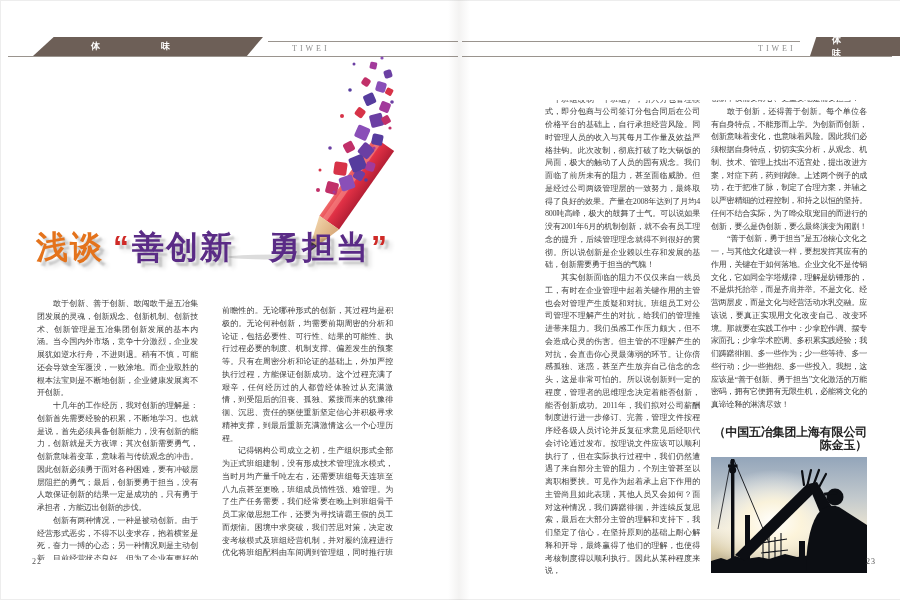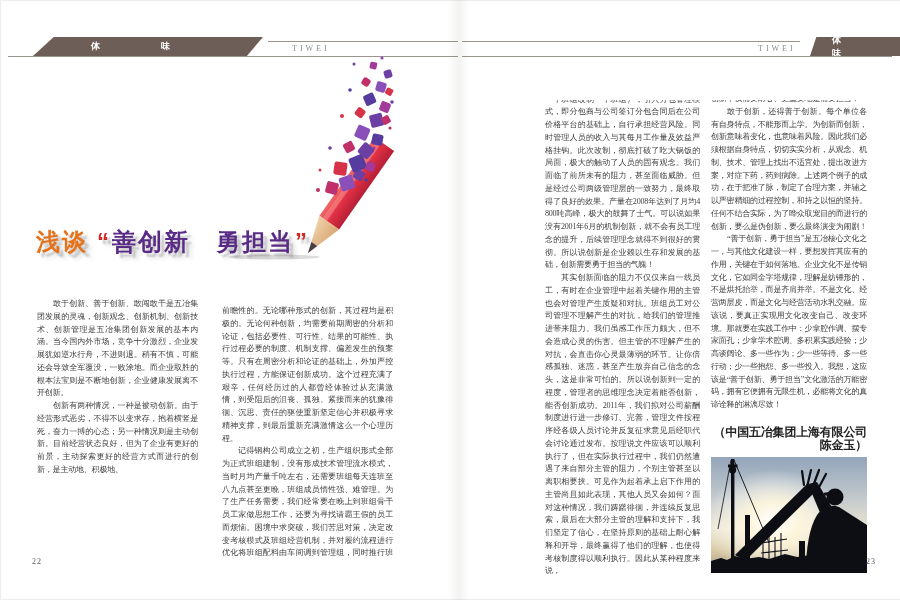--- a/index.html
+++ b/index.html
@@ -18,21 +18,21 @@
     color:#ffffff;font-size:9px;font-weight:bold;}
   .tab-left{left:33px;width:230px;clip-path:polygon(9% 0,100% 0,93% 100%,0 100%);
     padding-left:0;justify-content:flex-start;}
   .tab-left span{margin-left:58px;letter-spacing:26px;}
   .tab-right{left:810px;width:90px;clip-path:polygon(7% 0,100% 0,100% 100%,0 100%);}
   .tab-right span{margin-left:22px;letter-spacing:16px;}
   .tiwei{position:absolute;top:44px;font-size:8px;color:#8d8d8d;letter-spacing:3px;}
 
   
   .title{position:absolute;left:36px;top:226px;font-family:"Liberation Sans","DejaVu Sans",sans-serif;
-    font-weight:bold;font-size:24px;letter-spacing:2px;white-space:nowrap;
+    font-weight:bold;font-size:32px;letter-spacing:2px;white-space:nowrap;
     text-shadow:4px 4px 2px rgba(0,0,0,0.18),7px 6px 4px rgba(0,0,0,0.10);}
   .t-lead{margin-right:8px;}
   .t-quote{margin:0 1px;}
 
   
   .cols{position:absolute;display:flex;}
   .cols-left{left:37px;top:298px;width:356px;height:262px;overflow:hidden;}
   .cols-left .col1{width:161px;margin-right:24px;}
   .cols-left .col2{width:171px;margin-top:7px;}
   .cols-right{left:545px;top:100px;width:322px;height:478px;overflow:hidden;align-items:flex-end;}
@@ -121,20 +121,21 @@
       </svg>
     </div>
 
     <div class="title">
       <span class="t-lead" style="color:#e4731c;">浅谈</span><span class="t-quote" style="color:#cf2a27;">“</span><span style="color:#5a2b86;">善创新　勇担当</span><span class="t-quote" style="color:#cf2a27;">”</span>
     </div>
 
     <div class="cols cols-left">
       <div class="col col1">
           <p class="ind">敢于创新、善于创新、敢闯敢干是五冶集团发展的灵魂，创新观念、创新机制、创新技术、创新管理是五冶集团创新发展的基本内涵。当今国内外市场，竞争十分激烈，企业发展犹如逆水行舟，不进则退。稍有不慎，可能还会导致全军覆没，一败涂地。而企业取胜的根本法宝则是不断地创新，企业健康发展离不开创新。</p>
+          <p class="ind">十几年的工作经历，我对创新的理解是：创新首先需要经验的积累，不断地学习。也就是说，首先必须具备创新能力，没有创新的能力，创新就是天方夜谭；其次创新需要勇气，创新意味着变革，意味着与传统观念的冲击。因此创新必须勇于面对各种困难，要有冲破层层阻拦的勇气；最后，创新要勇于担当，没有人敢保证创新的结果一定是成功的，只有勇于承担者，方能迈出创新的步伐。</p>
           <p class="ind">创新有两种情况，一种是被动创新。由于经营形式恶劣，不得不以变求存，抱着横竖是死，奋力一搏的心态；另一种情况则是主动创新。目前经营状态良好，但为了企业有更好的前景，主动探索更好的经营方式而进行的创新，是主动地、积极地、</p>
         </div>
       <div class="col col2">
           <p class="">前瞻性的。无论哪种形式的创新，其过程均是积极的。无论何种创新，均需要前期周密的分析和论证，包括必要性、可行性、结果的可能性、执行过程必要的制度、机制支撑、偏差发生的预案等。只有在周密分析和论证的基础上，外加严控执行过程，方能保证创新成功。这个过程充满了艰辛，任何经历过的人都曾经体验过从充满激情，到受阻后的沮丧、孤独、紧接而来的犹豫徘徊、沉思、责任的驱使重新坚定信心并积极寻求精神支撑，到最后重新充满激情这么一个心理历程。</p>
           <p class="ind">记得钢构公司成立之初，生产组织形式全部为正式班组建制，没有形成技术管理流水模式，当时月均产量千吨左右，还需要班组每天连班至八九点甚至更晚，班组成员惰性强、难管理。为了生产任务需要，我们经常要在晚上到班组骨干员工家做思想工作，还要为寻找请霸王假的员工而烦恼。困境中求突破，我们苦思对策，决定改变考核模式及班组经营机制，并对履约流程进行优化将班组配料由车间调到管理组，同时推行班组承包责任制，取得了一定的效果，但同时出现了新的问题，班组长在</p>
         </div>
     </div>
 
     <div class="pagenum pn-left">22</div>
   </div>
@@ -150,21 +151,21 @@
 
     <div class="cols cols-right">
       <div class="col col1">
           <p class="">分配时碍于情面拉不开差距，时间一长效果越来越差；面对此情况，从2001年6月起，我们决定对正式班组进行承包模式转变（成熟一个班组改制一个班组），引入分包管理模式，即分包商与公司签订分包合同后在公司价格平台的基础上，自行承担经营风险。同时管理人员的收入与其每月工作量及效益严格挂钩。此次改制，彻底打破了吃大锅饭的局面，极大的触动了人员的固有观念。我们面临了前所未有的阻力，甚至面临威胁。但是经过公司两级管理层的一致努力，最终取得了良好的效果。产量在2008年达到了月均4800吨高峰，极大的鼓舞了士气。可以说如果没有2001年6月的机制创新，就不会有员工理念的提升，后续管理理念就得不到很好的贯彻。所以说创新是企业赖以生存和发展的基础，创新需要勇于担当的气魄！</p>
           <p class="ind">其实创新面临的阻力不仅仅来自一线员工，有时在企业管理中起着关键作用的主管也会对管理产生质疑和对抗。班组员工对公司管理不理解产生的对抗，给我们的管理推进带来阻力。我们虽感工作压力颇大，但不会造成心灵的伤害。但主管的不理解产生的对抗，会直击你心灵最薄弱的环节。让你倍感孤独、迷惑，甚至产生放弃自己信念的念头，这是非常可怕的。所以说创新到一定的程度，管理者的思维理念决定着能否创新，能否创新成功。2011年，我们拟对公司薪酬制度进行进一步修订、完善，管理文件按程序经各级人员讨论并反复征求意见后经职代会讨论通过发布。按理说文件应该可以顺利执行了，但在实际执行过程中，我们仍然遭遇了来自部分主管的阻力，个别主管甚至以离职相要挟。可见作为起着承上启下作用的主管尚且如此表现，其他人员又会如何？面对这种情况，我们踌躇徘徊，并连续反复思索，最后在大部分主管的理解和支持下，我们坚定了信心，在坚持原则的基础上耐心解释和开导，最终赢得了他们的理解，也使得考核制度得以顺利执行。因此从某种程度来说，</p>
         </div>
       <div class="col col2">
         <div>
             <p class="">创新不仅需要耐心、更重要地是需要担当！</p>
             <p class="ind">敢于创新，还得善于创新。每个单位各有自身特点，不能形而上学。为创新而创新，创新意味着变化，也意味着风险。因此我们必须根据自身特点，切切实实分析，从观念、机制、技术、管理上找出不适宜处，提出改进方案，对症下药，药到病除。上述两个例子的成功，在于把准了脉，制定了合理方案，并辅之以严密精细的过程控制，和持之以恒的坚持。任何不结合实际，为了哗众取宠目的而进行的创新，要么是伪创新，要么最终演变为闹剧！</p>
-            <p class="ind">“善于创新，勇于担当”是五冶核心文化之一，与其他文化建设一样，要想发挥其应有的作用，关键在于如何落地。企业文化不是传销文化，它如同金字塔规律，理解是纺锤形的，不是烘托抬举，而是齐肩并举。不是文化、经营两层皮，而是文化与经营活动水乳交融。应该说，要真正实现用文化改变自己、改变环境。那就要在实践工作中：少拿腔作调、摆专家面孔；少拿学术腔调、多积累实践经验；少高谈阔论、多一些作为；少一些等待、多一些行动；少一些抱怨、多一些投入。我想，这应该是“善于创新、勇于担当”文化激活的万能密码，拥有它便拥有无限生机，必能将文化的真谛诠释的淋漓尽致！</p>
+            <p class="ind">“善于创新，勇于担当”是五冶核心文化之一，与其他文化建设一样，要想发挥其应有的作用，关键在于如何落地。企业文化不是传销文化，它如同金字塔规律，理解是纺锤形的，不是烘托抬举，而是齐肩并举。不是文化、经营两层皮，而是文化与经营活动水乳交融。应该说，要真正实现用文化改变自己、改变环境。那就要在实践工作中：少拿腔作调、摆专家面孔；少拿学术腔调、多积累实践经验；我们踌躇徘徊、多一些作为；少一些等待、多一些行动；少一些抱怨、多一些投入。我想，这应该是“善于创新、勇于担当”文化激活的万能密码，拥有它便拥有无限生机，必能将文化的真谛诠释的淋漓尽致！</p>
           </div>
         <div class="attribution">（中国五冶集团上海有限公司  陈金玉）</div>
 
         <div class="photo-wrap">
           <svg width="156" height="116" viewBox="0 0 156 116">
             <defs>
               <linearGradient id="sky" x1="0" y1="0" x2="0" y2="1">
                 <stop offset="0" stop-color="#93a5ba"></stop>
                 <stop offset="0.35" stop-color="#c2c9cd"></stop>
                 <stop offset="0.62" stop-color="#ece5d2"></stop>

